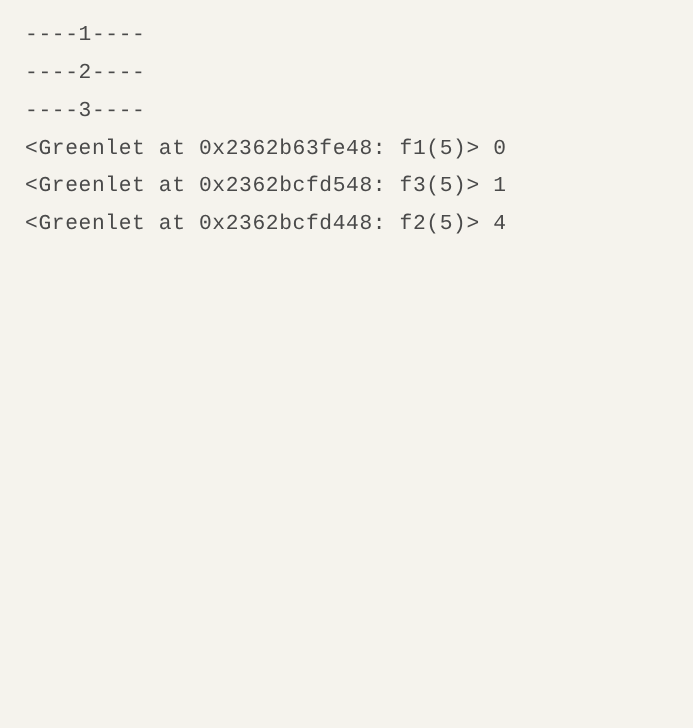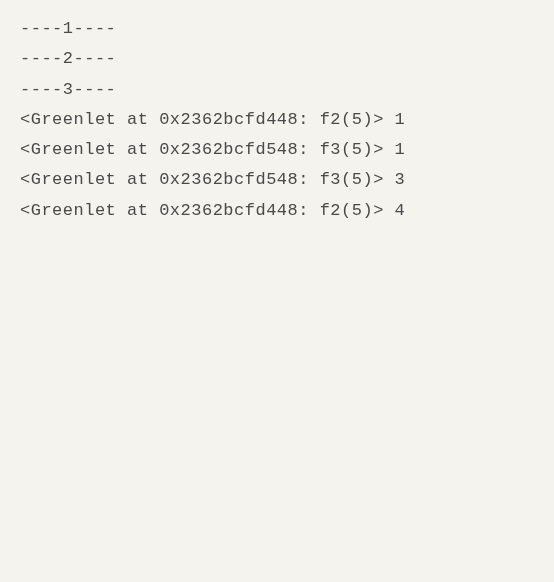--- a/index.html
+++ b/index.html
@@ -23,17 +23,16 @@
     }
   </style>
 </head>
 <body>
 
 <div>
   <div class="line">----1----</div>
   <div class="line">----2----</div>
   <div class="line">----3----</div>
 
-  <div class="line">&lt;Greenlet at <span>0x2362bcfd448</span>: <span>f2</span>(<span>5</span>)&gt; <span>1</span></div>
+  <div class="line">&lt;Greenlet at <span>0x2362b63fe48</span>: <span>f1</span>(<span>5</span>)&gt; <span>0</span></div>
   <div class="line">&lt;Greenlet at <span>0x2362bcfd548</span>: <span>f3</span>(<span>5</span>)&gt; <span>1</span></div>
-  <div class="line">&lt;Greenlet at <span>0x2362bcfd548</span>: <span>f3</span>(<span>5</span>)&gt; <span>3</span></div>
   <div class="line">&lt;Greenlet at <span>0x2362bcfd448</span>: <span>f2</span>(<span>5</span>)&gt; <span>4</span></div>
 </div>
 
 </body></html>

